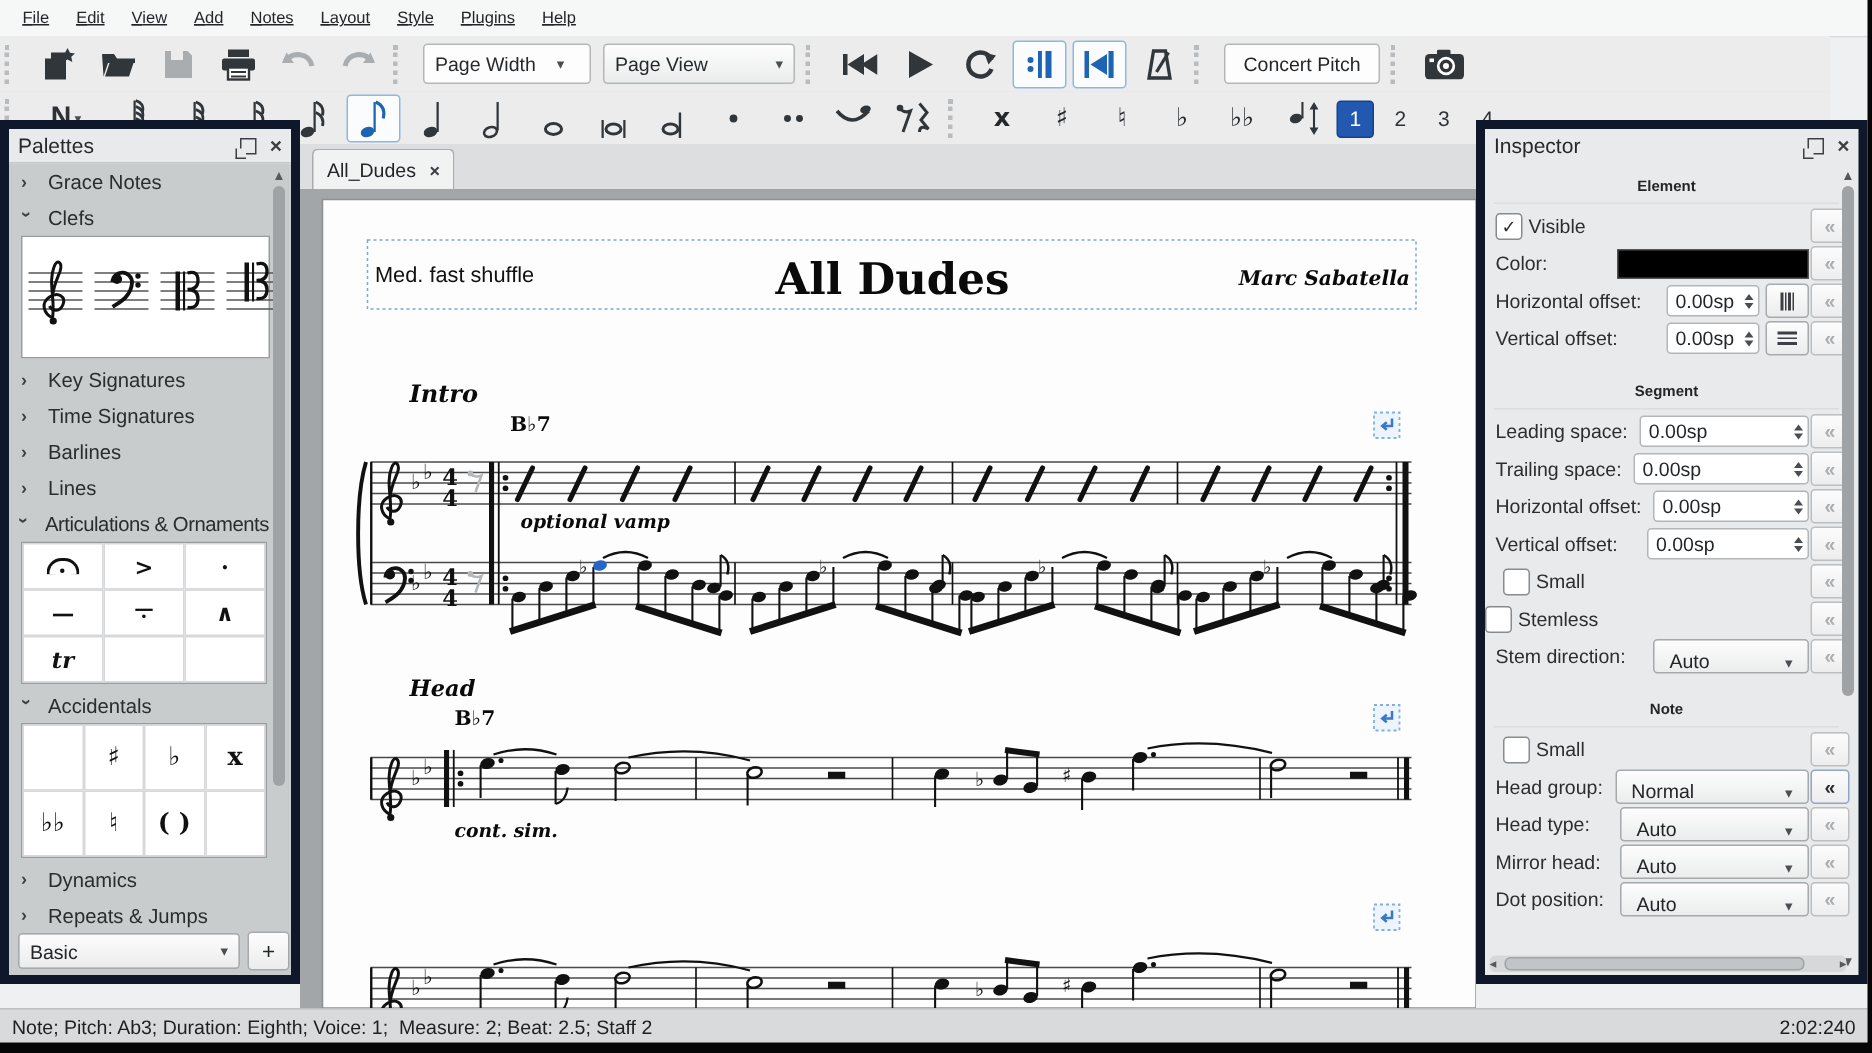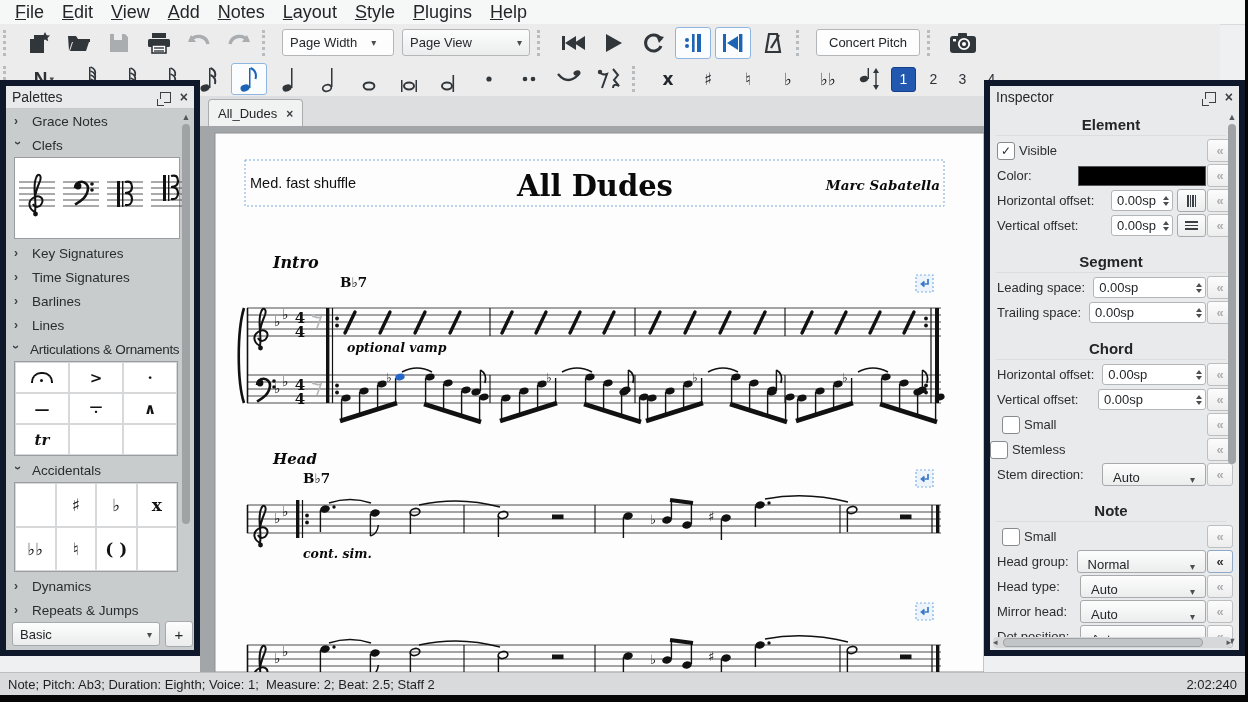--- a/index.html
+++ b/index.html
@@ -1,21 +1,21 @@
 <!DOCTYPE html>
 <html><head>
 <meta charset="utf-8">
 <style>
   html,body{margin:0;padding:0;}
   body{width:1248px;height:702px;position:relative;overflow:hidden;background:#eff0f1;
        font-family:"Liberation Sans",sans-serif;color:#232629;font-size:13px;}
   
   .menubar{position:absolute;left:0;top:0;width:1245px;height:24px;background:#f6f7f7;
            border-bottom:1px solid #d9dadb;display:flex;align-items:center;padding-left:6px;}
-  .menu-item{display:inline-block;padding:3px 9px;font-size:18px;}
+  .menu-item{display:inline-block;padding:3px 9px;font-size:11px;text-decoration:underline;}
   .menu-item::first-letter{text-decoration:underline;}
   
   .tbar{position:absolute;left:0;width:1220px;display:flex;align-items:center;background:#ececed;}
   .row1{top:24px;height:37px;border-bottom:1px solid #e0e1e2;}
   .row2{top:61px;height:36px;border-bottom:1px solid #c9cacb;}
   .handle{width:7px;height:26px;border-left:3px dotted #b9bcbe;margin:0 6px 0 3px;}
   .tbtn{width:34px;height:30px;display:flex;align-items:center;justify-content:center;border:1px solid transparent;border-radius:3px;margin:0 2px;}
   .tbtn.sel{background:#fbfcfd;border-color:#8fb6e0;}
   .tbtn.act{background:#fbfcfd;border-color:#8fb6e0;}
   .combo{height:25px;background:#fdfdfd;border:1px solid #b4b7b9;border-radius:3px;display:flex;align-items:center;
@@ -65,21 +65,21 @@
   .sarrow{position:absolute;font-size:9px;color:#55595d;left:0;width:10px;text-align:center;}
   
   #tabbar{position:absolute;left:200px;top:96px;width:784px;height:40px;background:#dddedf;border-bottom:1px solid #b6b8ba;box-sizing:border-box;}
   .tab{position:absolute;left:8px;top:3px;height:27px;background:#f1f2f2;border:1px solid #aaacae;border-bottom:none;
        border-radius:4px 4px 0 0;display:flex;align-items:center;padding:0 9px;gap:9px;font-size:13px;}
   .tab .x{font-weight:bold;font-size:12px;color:#3c4044;}
   #canvas{position:absolute;left:200px;top:126px;width:784px;height:546px;background:#a2a6a9;overflow:hidden;}
   
   #inspector{left:984px;width:261px;}
   .insp-body{position:relative;height:540px;overflow:hidden;padding-top:2px;}
-  .sect{height:22px;display:flex;align-items:center;justify-content:center;font-weight:bold;font-size:15px;
+  .sect{height:22px;display:flex;align-items:center;justify-content:center;font-weight:bold;font-size:10px;
         border-bottom:1px solid #dcdddd;margin:3px 10px 2px 6px;}
   .irow{height:25px;display:flex;align-items:center;padding:0 30px 0 7px;gap:4px;position:relative;}
   .ilabel{font-size:13px;color:#2b2e31;white-space:nowrap;}
   .ispacer{flex:1;}
   .spin{height:21px;background:#fff;border:1px solid #b3b6b8;border-radius:3px;display:flex;align-items:center;
         padding:0 3px 0 5px;font-size:13px;box-sizing:border-box;}
   .spin .sp{flex:1;}
   .spin-ars{display:flex;flex-direction:column;gap:2px;margin-left:4px;}
   .spin-ars i{width:0;height:0;border-left:3.5px solid transparent;border-right:3.5px solid transparent;display:block;}
   .spin-ars .up{border-bottom:4px solid #4a4e52;} .spin-ars .dn{border-top:4px solid #4a4e52;}
@@ -822,21 +822,20 @@
       <span class="spin" style="width:122px;">
         <span class="sp">0.00sp</span>
         <span class="spin-ars">
             <i class="up"></i>
             <i class="dn"></i>
           </span>
       </span>
       <span class="rst">«</span>
     </div>
 
-    <div class="sect" style="margin-top:12px;">Chord</div>
     <div class="irow">
       <span class="ilabel">Horizontal offset:</span>
       <span class="ispacer"></span>
       <span class="spin" style="width:108px;">
         <span class="sp">0.00sp</span>
         <span class="spin-ars">
             <i class="up"></i>
             <i class="dn"></i>
           </span>
       </span>

